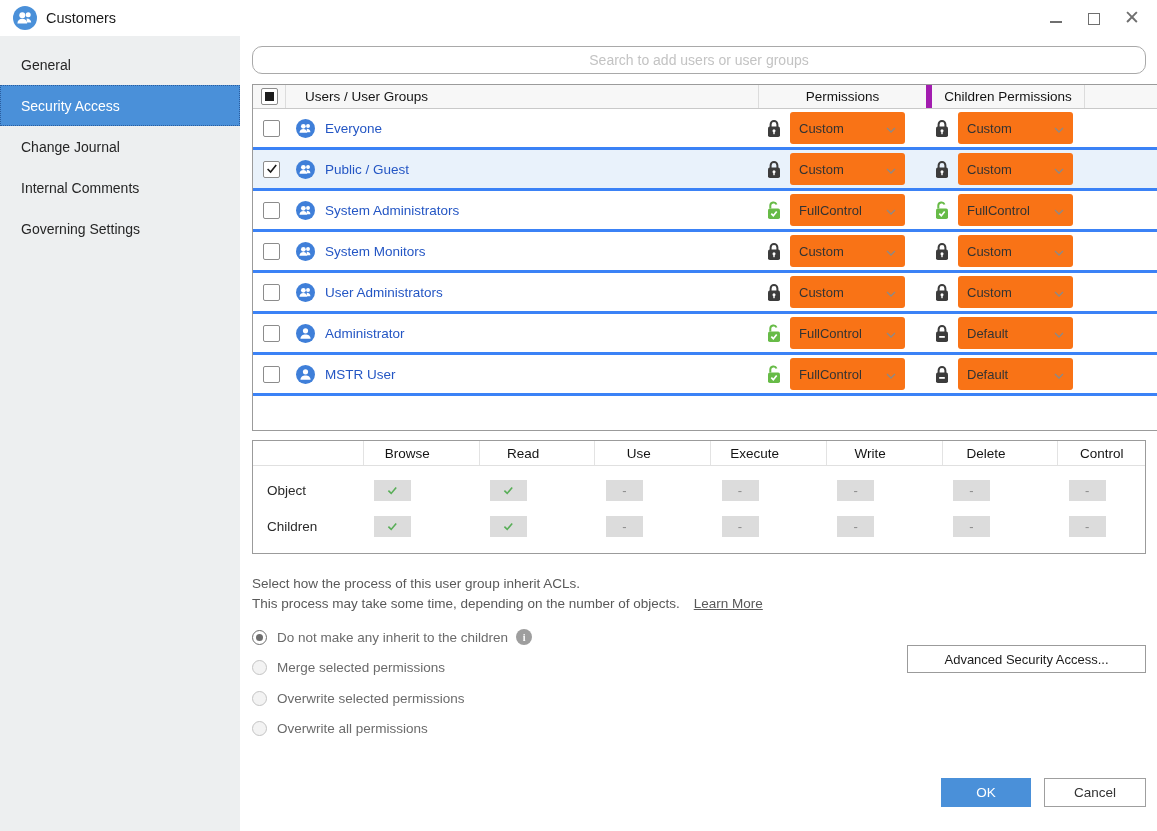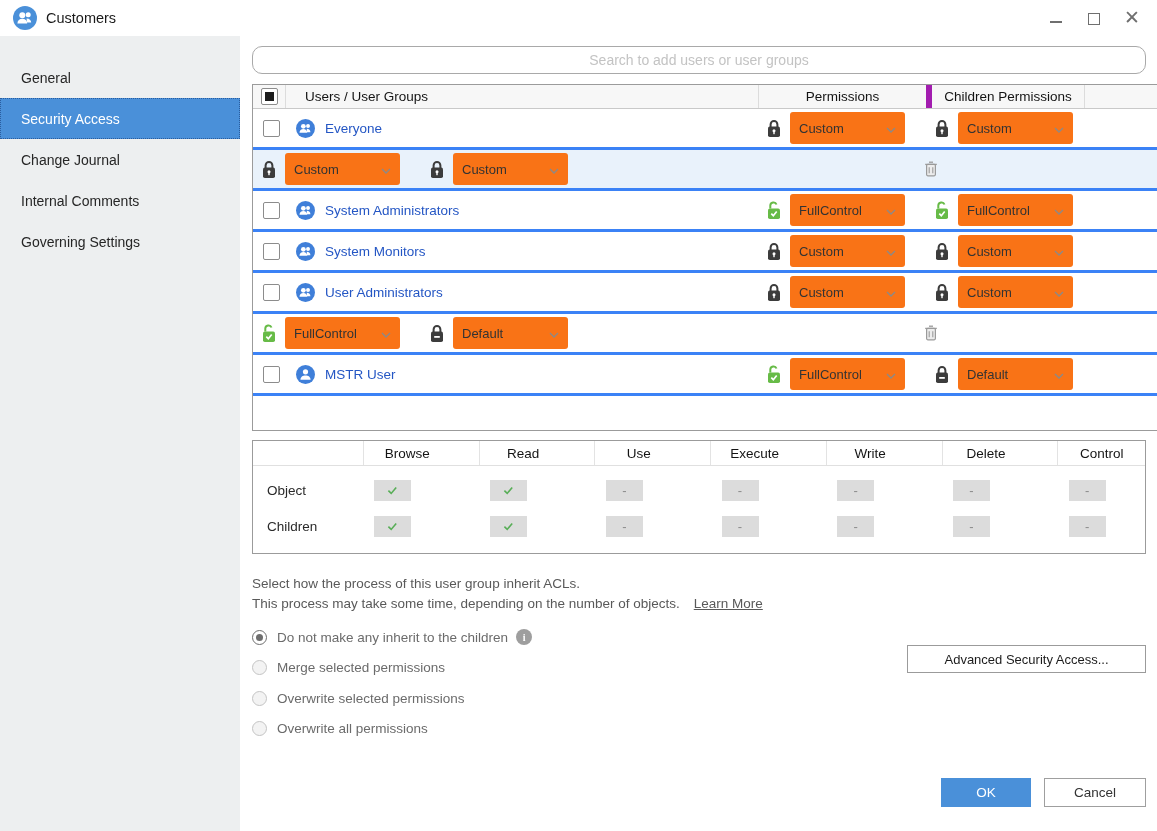--- a/index.html
+++ b/index.html
@@ -16,21 +16,21 @@
   .app-title { margin-left:9px; font-size:14.5px; color:#1a1a1a; }
   .win-controls { margin-left:auto; display:flex; align-items:center; gap:24px; margin-right:18px; }
   .win-btn { width:14px; height:14px; display:flex; align-items:flex-end; justify-content:center;
              cursor:pointer; color:#6f6f6f; }
   .min-glyph { width:12px; height:0; border-bottom:2px solid #6f6f6f; margin-bottom:2px; }
   .max-glyph { width:12px; height:12px; border:1.5px solid #6f6f6f; }
   .close-glyph { font-size:19px; line-height:14px; color:#6f6f6f; font-weight:400; }
 
   
   .sidebar { position:absolute; top:36px; left:0; width:240px; height:795px; background:#edeff0;
-             padding-top:21px; }
+             padding-top:8px; }
   .sidebar-item { height:41px; display:flex; align-items:center; padding-left:20px;
                   font-size:14px; color:#262626; cursor:pointer; border:1px dotted transparent; }
   .sidebar-item.selected { background:#4a90d9; color:#fff; border:1px dotted #2a5d9e; }
 
   
   .search-box { position:absolute; left:252px; top:46px; width:894px; height:28px;
                 border:1px solid #a9a9a9; border-radius:10px; background:#fff; }
   .search-box input { width:100%; height:100%; border:0; outline:none; text-align:center;
                       font-size:14px; font-family:inherit; color:#444; background:transparent; }
   .search-box input::placeholder { color:#c3c3c3; }
@@ -206,20 +206,37 @@
             <svg viewBox="0 0 14 16" width="14" height="16">
               <path d="M5 1.2h4" stroke="#9a9a9a" stroke-width="1.3"></path>
               <path d="M1.2 3.4h11.6" stroke="#9a9a9a" stroke-width="1.3"></path>
               <rect x="2.6" y="3.4" width="8.8" height="11.4" rx="1.2" fill="#ececec" stroke="#9a9a9a" stroke-width="1.2"></rect>
               <path d="M5.2 6.2v6M8.8 6.2v6" stroke="#9a9a9a" stroke-width="1.1"></path>
             </svg>
           </span>
      </div>
       </div>
       <div class="ut-row selected">
+        <div class="cell-name">
+       <span class="checkbox">
+            <svg viewBox="0 0 12 10" width="12" height="10">
+              <path d="M1.6 5l3 3 5.6-7" stroke="#1a1a1a" stroke-width="1.6" fill="none"></path>
+            </svg>
+          </span>
+       <span class="user-icon">
+            <svg viewBox="0 0 24 24" width="19" height="19">
+              <circle cx="12" cy="12" r="12" fill="#3f7fd9"></circle>
+              <circle cx="15.2" cy="8.8" r="2.5" fill="#fff"></circle>
+              <path d="M13.6 12.4c2.8 0 4.6 1.7 4.6 4.2h-4.4z" fill="#fff"></path>
+              <circle cx="9.3" cy="9.3" r="3" fill="#fff"></circle>
+              <path d="M4.4 17.4c0-3 2.1-4.7 4.9-4.7s4.9 1.7 4.9 4.7z" fill="#fff"></path>
+            </svg>
+          </span>
+       <span class="user-name">Public / Guest</span>
+     </div>
      <div class="cell-perm">
        <span class="lock">
             <svg viewBox="0 0 16 19" width="16" height="19">
               <path d="M4.6 8V5.4a3.4 3.4 0 0 1 6.8 0V8" stroke="#3c3c3c" stroke-width="2" fill="none"></path>
               <rect x="2" y="7.6" width="12" height="10.4" rx="1.8" fill="#3c3c3c"></rect>
               <circle cx="8" cy="11.7" r="1.5" fill="#fff"></circle>
               <rect x="7.3" y="12.6" width="1.4" height="2.6" fill="#fff"></rect>
             </svg>
           </span>
        <div class="dropdown">
@@ -419,20 +436,31 @@
             <svg viewBox="0 0 14 16" width="14" height="16">
               <path d="M5 1.2h4" stroke="#9a9a9a" stroke-width="1.3"></path>
               <path d="M1.2 3.4h11.6" stroke="#9a9a9a" stroke-width="1.3"></path>
               <rect x="2.6" y="3.4" width="8.8" height="11.4" rx="1.2" fill="#ececec" stroke="#9a9a9a" stroke-width="1.2"></rect>
               <path d="M5.2 6.2v6M8.8 6.2v6" stroke="#9a9a9a" stroke-width="1.1"></path>
             </svg>
           </span>
      </div>
       </div>
       <div class="ut-row">
+        <div class="cell-name">
+       <span class="checkbox"></span>
+       <span class="user-icon">
+            <svg viewBox="0 0 24 24" width="19" height="19">
+              <circle cx="12" cy="12" r="12" fill="#3f7fd9"></circle>
+              <circle cx="12" cy="8.6" r="3.3" fill="#fff"></circle>
+              <path d="M5.6 18.6c0-3.5 2.9-5.4 6.4-5.4s6.4 1.9 6.4 5.4z" fill="#fff"></path>
+            </svg>
+          </span>
+       <span class="user-name">Administrator</span>
+     </div>
      <div class="cell-perm">
        <span class="lock">
             <svg viewBox="0 0 16 19" width="16" height="19">
               <path d="M4.3 7.6V4.6a3.2 3.2 0 0 1 6.2-1.1" stroke="#67bb47" stroke-width="2" fill="none"></path>
               <rect x="2" y="7.6" width="12" height="10.4" rx="1.8" fill="#67bb47"></rect>
               <path d="M5.3 12.7l2 2 3.4-4.2" stroke="#fff" stroke-width="1.7" fill="none"></path>
             </svg>
           </span>
        <div class="dropdown">
          <span>FullControl</span>

